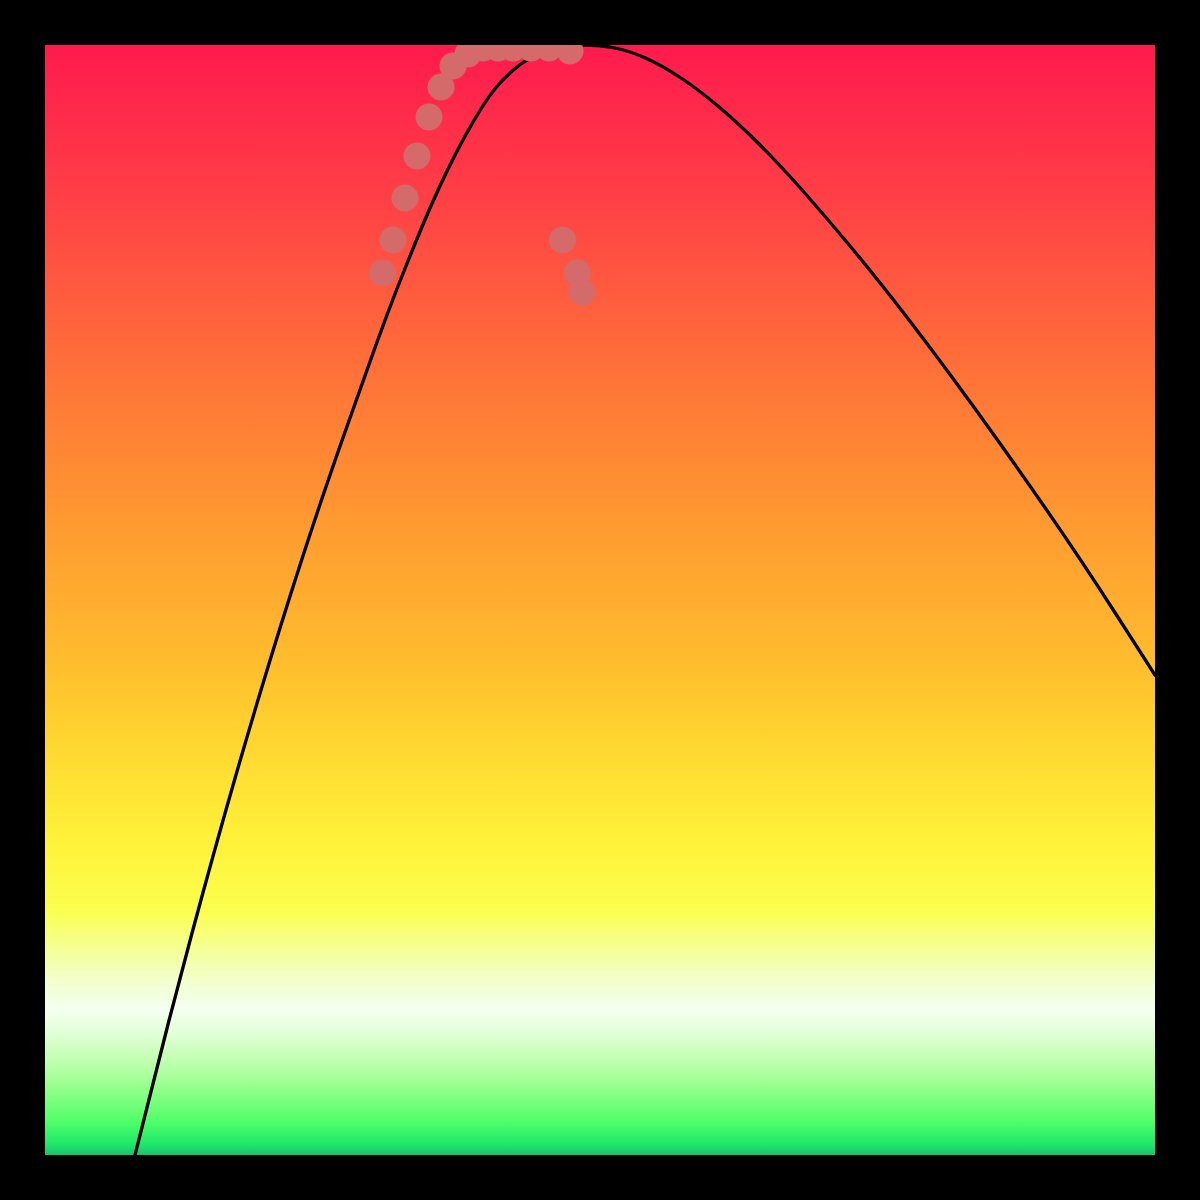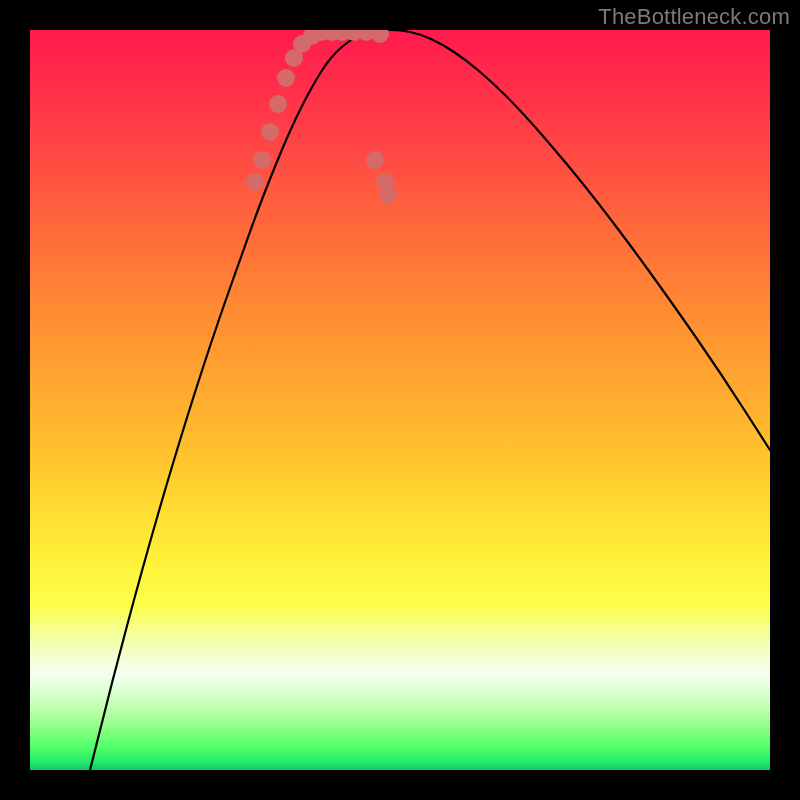--- a/index.html
+++ b/index.html
@@ -65,21 +65,20 @@
     left: 0;
     top: 0;
     width: 740px;
     height: 740px;
   }
 </style>
 </head>
 <body>
 
 <div class="frame">
-  <div class="watermark">TheBottleneck.com</div>
 
   <div class="plot">
     <svg class="curve" viewBox="0 0 740 740" preserveAspectRatio="none">
       <path id="curve-path" fill="none" stroke="#000" stroke-width="2.2" stroke-linecap="round" stroke-linejoin="round" d="M 60 740 Q 75 680 82.5 651 Q 90 622 97.5 594 Q 105 566 112.5 539 Q 120 512 127.5 486 Q 135 460 142.5 435 Q 150 410 157.5 386 Q 165 362 172.5 339 Q 180 316 187.5 294 Q 195 272 202.5 251 Q 210 230 216 213 Q 222 196 228 180 Q 234 164 240 149 Q 246 134 251 122 Q 256 110 261 99 Q 266 88 271 78 Q 276 68 281 59 Q 286 50 291 42 Q 296 34 301 28 Q 306 22 313 16 Q 320 10 328 7 Q 336 4 344 2 Q 352 0 361 0 Q 370 0 380 2 Q 390 4 401 9 Q 412 14 424 22 Q 436 30 449 41 Q 462 52 476 66 Q 490 80 505 97 Q 520 114 537.5 135 Q 555 156 575 182 Q 595 208 617.5 239 Q 640 270 665 306 Q 690 342 715 381 T 740 420"></path>
       <g id="markers">
           <circle cx="225" cy="152" r="9" fill="#d46a6a"></circle>
           <circle cx="232" cy="130" r="9" fill="#d46a6a"></circle>
           <circle cx="240" cy="102" r="9" fill="#d46a6a"></circle>
           <circle cx="248" cy="74" r="9" fill="#d46a6a"></circle>
           <circle cx="256" cy="48" r="9" fill="#d46a6a"></circle>

